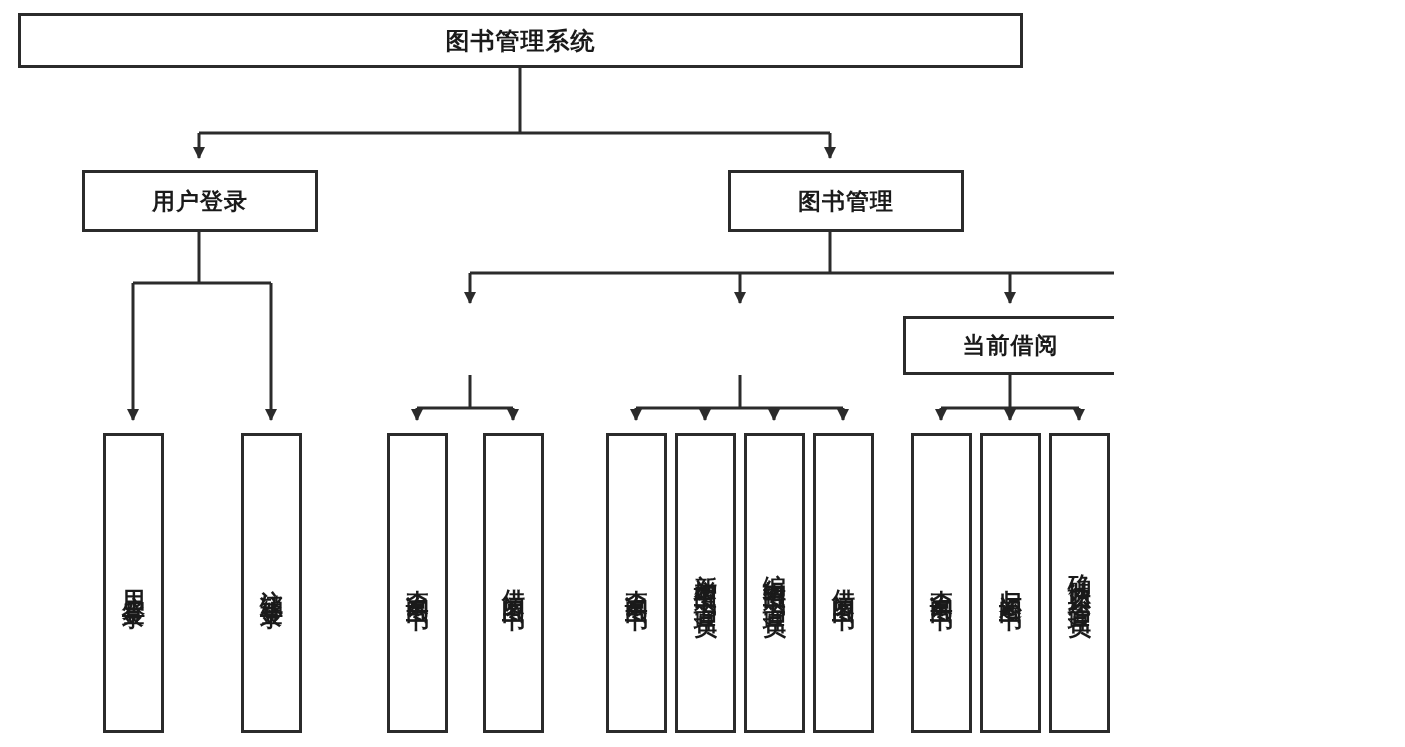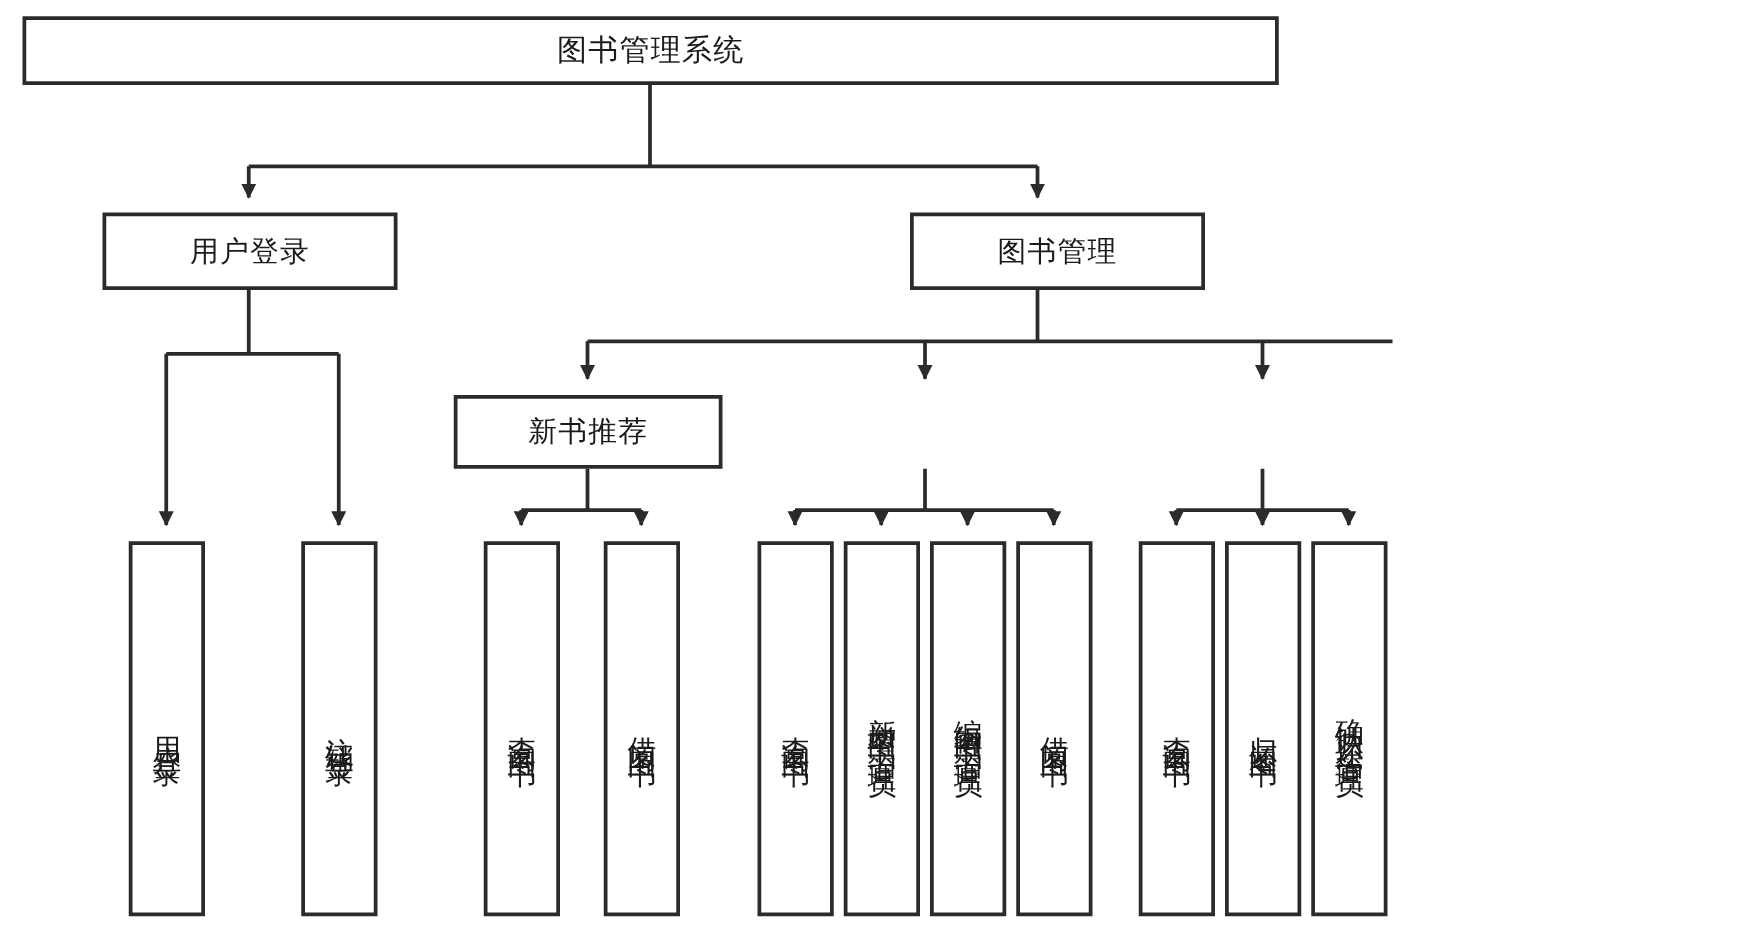--- a/index.html
+++ b/index.html
@@ -10,20 +10,21 @@
   }
   body {
     font-family: "Liberation Sans", "DejaVu Sans", sans-serif;
   }
   #canvas {
     position: relative;
     width: 1114px;
     height: 747px;
     background: #ffffff;
     overflow: hidden;
+    font-weight: bold;
   }
   #edges {
     position: absolute;
     left: 0;
     top: 0;
     width: 1405px;
     height: 747px;
     pointer-events: none;
   }
   .node {
@@ -134,21 +135,21 @@
       <path d="M1222,408 L1222,420" marker-end="url(#arrowd)"></path>
       <path d="M1339,408 L1339,420" marker-end="url(#arrowd)"></path>
     </g>
   </svg>
 
   <div class="node root" style="left:18px; top:13px; width:1005px; height:55px;">图书管理系统</div>
 
   <div class="node" style="left:82px; top:170px; width:236px; height:62px;">用户登录</div>
   <div class="node" style="left:712px; top:170px; width:236px; height:62px;margin-left:16px;">图书管理</div>
 
-  <div class="node" style="left:363px; top:316px; width:215px; height:59px;">新书推荐</div>
+  <div class="node" style="left:903px; top:316px; width:215px; height:59px;">当前借阅</div>
 
   <div class="node leaf" style="left:103px; top:433px; width:61px; height:300px;">
     <span class="leafwrap">
       <span class="vtext">用户登录</span>
     </span>
   </div>
 
   <div class="node leaf" style="left:241px; top:433px; width:61px; height:300px;">
     <span class="leafwrap">
       <span class="vtext">注销登录</span>

